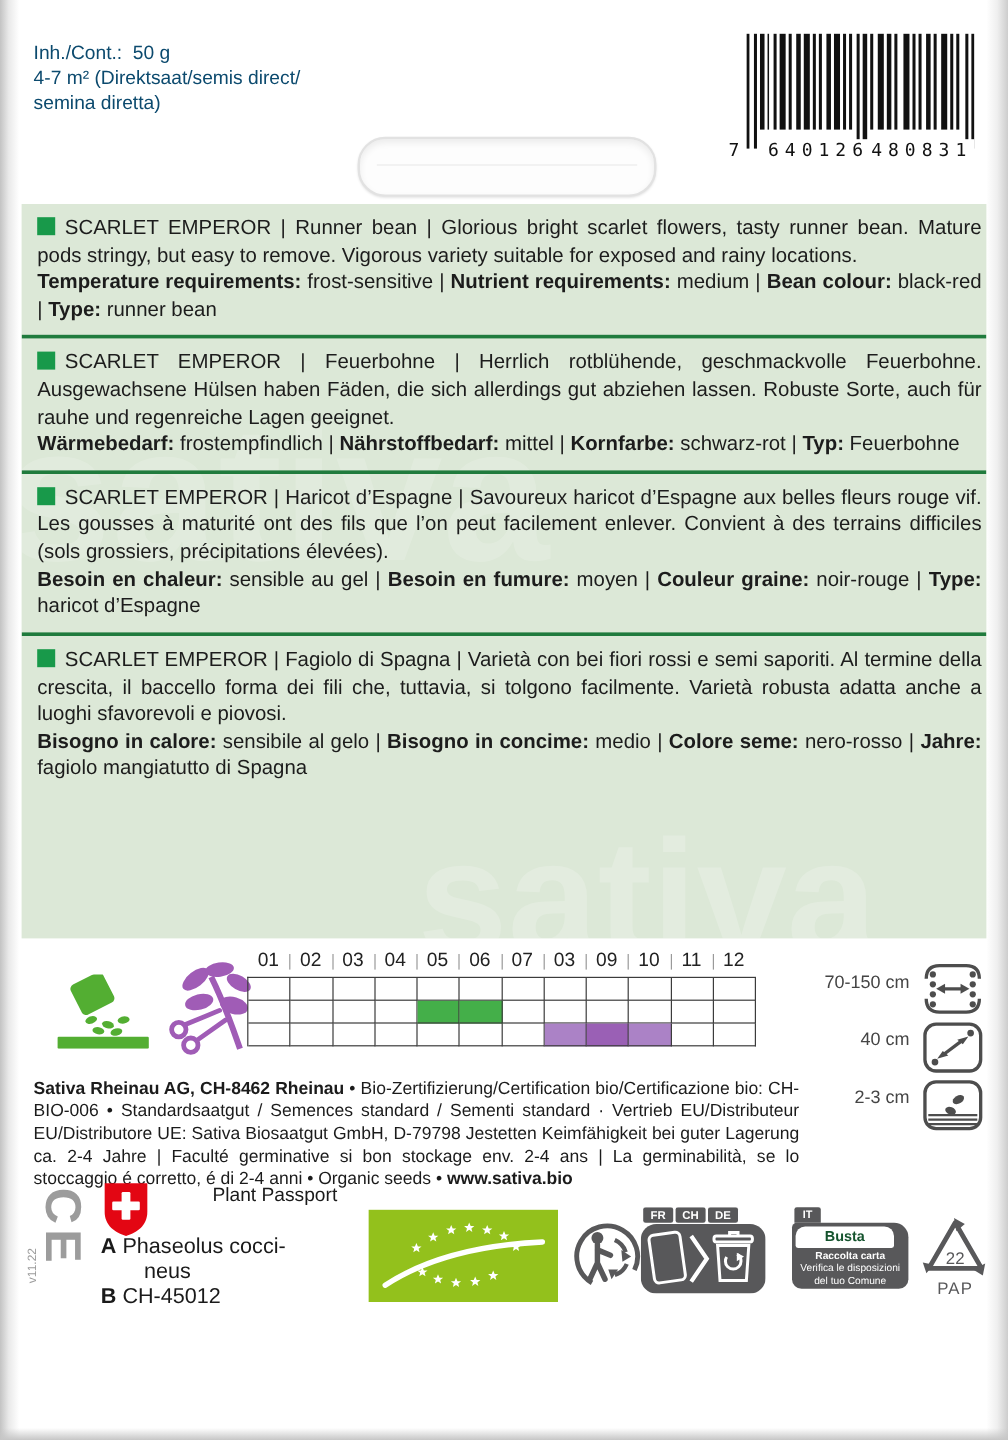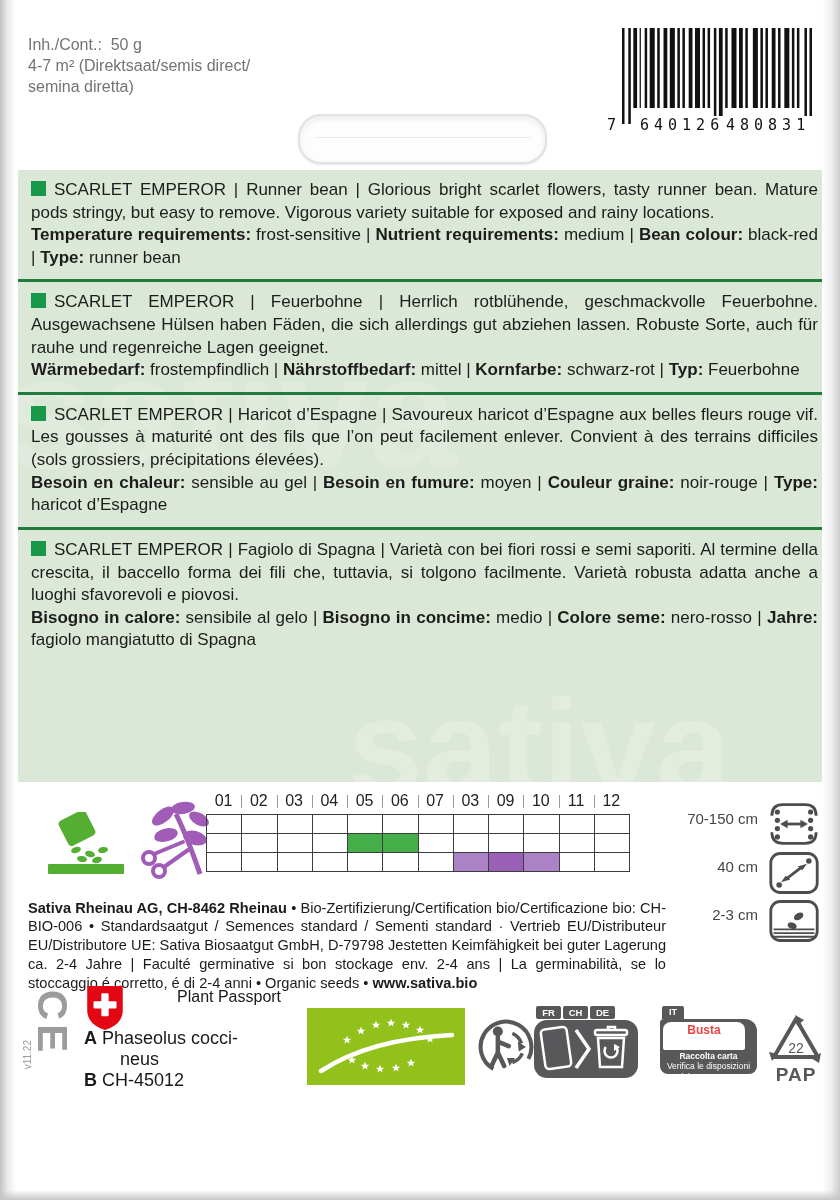--- a/index.html
+++ b/index.html
@@ -6,21 +6,21 @@
   .page{position:relative;width:840px;height:1200px;background:#fff;overflow:hidden;
         font-family:"Liberation Sans",sans-serif;color:#1c1c1c;}
   
   .edge-left{position:absolute;left:0;top:0;width:16px;height:100%;
     background:linear-gradient(90deg,#c3c3c3 0%,#e9e9e9 45%,rgba(255,255,255,0) 100%);}
   .edge-right{position:absolute;right:0;top:0;width:18px;height:100%;
     background:linear-gradient(270deg,#cdcdcd 0%,#efefef 50%,rgba(255,255,255,0) 100%);}
   .edge-bottom{position:absolute;left:0;bottom:0;width:100%;height:10px;
     background:linear-gradient(0deg,#c6c6c6 0%,rgba(255,255,255,0) 100%);}
   
-  .info{position:absolute;left:28px;top:34px;font-size:16px;line-height:1.32;color:#737373;}
+  .info{position:absolute;left:28px;top:34px;font-size:16px;line-height:1.32;color:#0c4a6e;}
   
   .barcode{position:absolute;left:622px;top:28px;width:190px;height:122px;background:#fff;}
   .barcode svg{position:absolute;left:0;top:0;}
   .bc-digits{position:absolute;left:0;top:86px;width:190px;height:22px;font-family:"DejaVu Sans Mono",monospace;
     font-size:15px;color:#111;}
   .bc-prefix{position:absolute;left:-15px;top:2px;}
   .bc-g1{position:absolute;left:16px;top:2px;letter-spacing:5px;background:#fff;padding:0 2px;}
   .bc-g2{position:absolute;left:102px;top:2px;letter-spacing:5px;background:#fff;padding:0 2px;}
   
   .hang-slot{position:absolute;left:298px;top:114px;width:245px;height:46px;border-radius:23px;
@@ -54,26 +54,26 @@
   .ce span{transform:rotate(90deg);font-size:42px;font-weight:bold;color:#9c9c9c;letter-spacing:4px;}
   .version{position:absolute;left:22px;top:1040px;writing-mode:vertical-rl;transform:rotate(180deg);
     font-size:10px;color:#9c9c9c;}
   .pp-title{position:absolute;left:177px;top:988px;font-size:16px;color:#1a1a1a;}
   .pp-lines{position:absolute;left:84px;top:1028px;font-size:18px;line-height:1.17;color:#1a1a1a;}
   .pp-lines .cont{margin-left:36px;}
   .busta{position:absolute;left:660px;top:1006px;width:97px;height:70px;}
   .busta-tab{position:absolute;left:2px;top:0;width:22px;height:13px;background:#58585a;color:#fff;
     font-size:9px;font-weight:bold;text-align:center;line-height:13px;border-radius:2px 2px 0 0;}
   .busta-body{position:absolute;left:0;top:13px;width:97px;height:55px;background:#58585a;border-radius:4px 12px 8px 8px;}
-  .busta-band{margin:3px 12px 1px 3px;height:28px;background:#fff;border-radius:8px 8px 2px 2px;
-    text-align:center;font-size:12px;font-weight:bold;color:#ef4444;line-height:16px;}
+  .busta-band{margin:3px 12px 1px 3px;height:18px;background:#fff;border-radius:8px 8px 2px 2px;
+    text-align:center;font-size:12px;font-weight:bold;color:#14532d;line-height:16px;}
   .busta-line{text-align:center;color:#fff;font-size:8.5px;line-height:1.22;}
   .busta-line.b1{font-weight:bold;}
   .pap{position:absolute;left:766px;top:1014px;width:60px;height:66px;text-align:center;}
-  .pap-label{font-size:19px;font-weight:bold;color:#58585a;margin-top:-4px;letter-spacing:1px;}
+  .pap-label{font-size:14px;font-weight:normal;color:#58585a;margin-top:-4px;letter-spacing:1px;}
   .abs{position:absolute;}
 </style>
 </head>
 <body>
 
 <div class="page">
   <div class="edge-left"></div>
   <div class="edge-right"></div>
 
   <div class="info">

